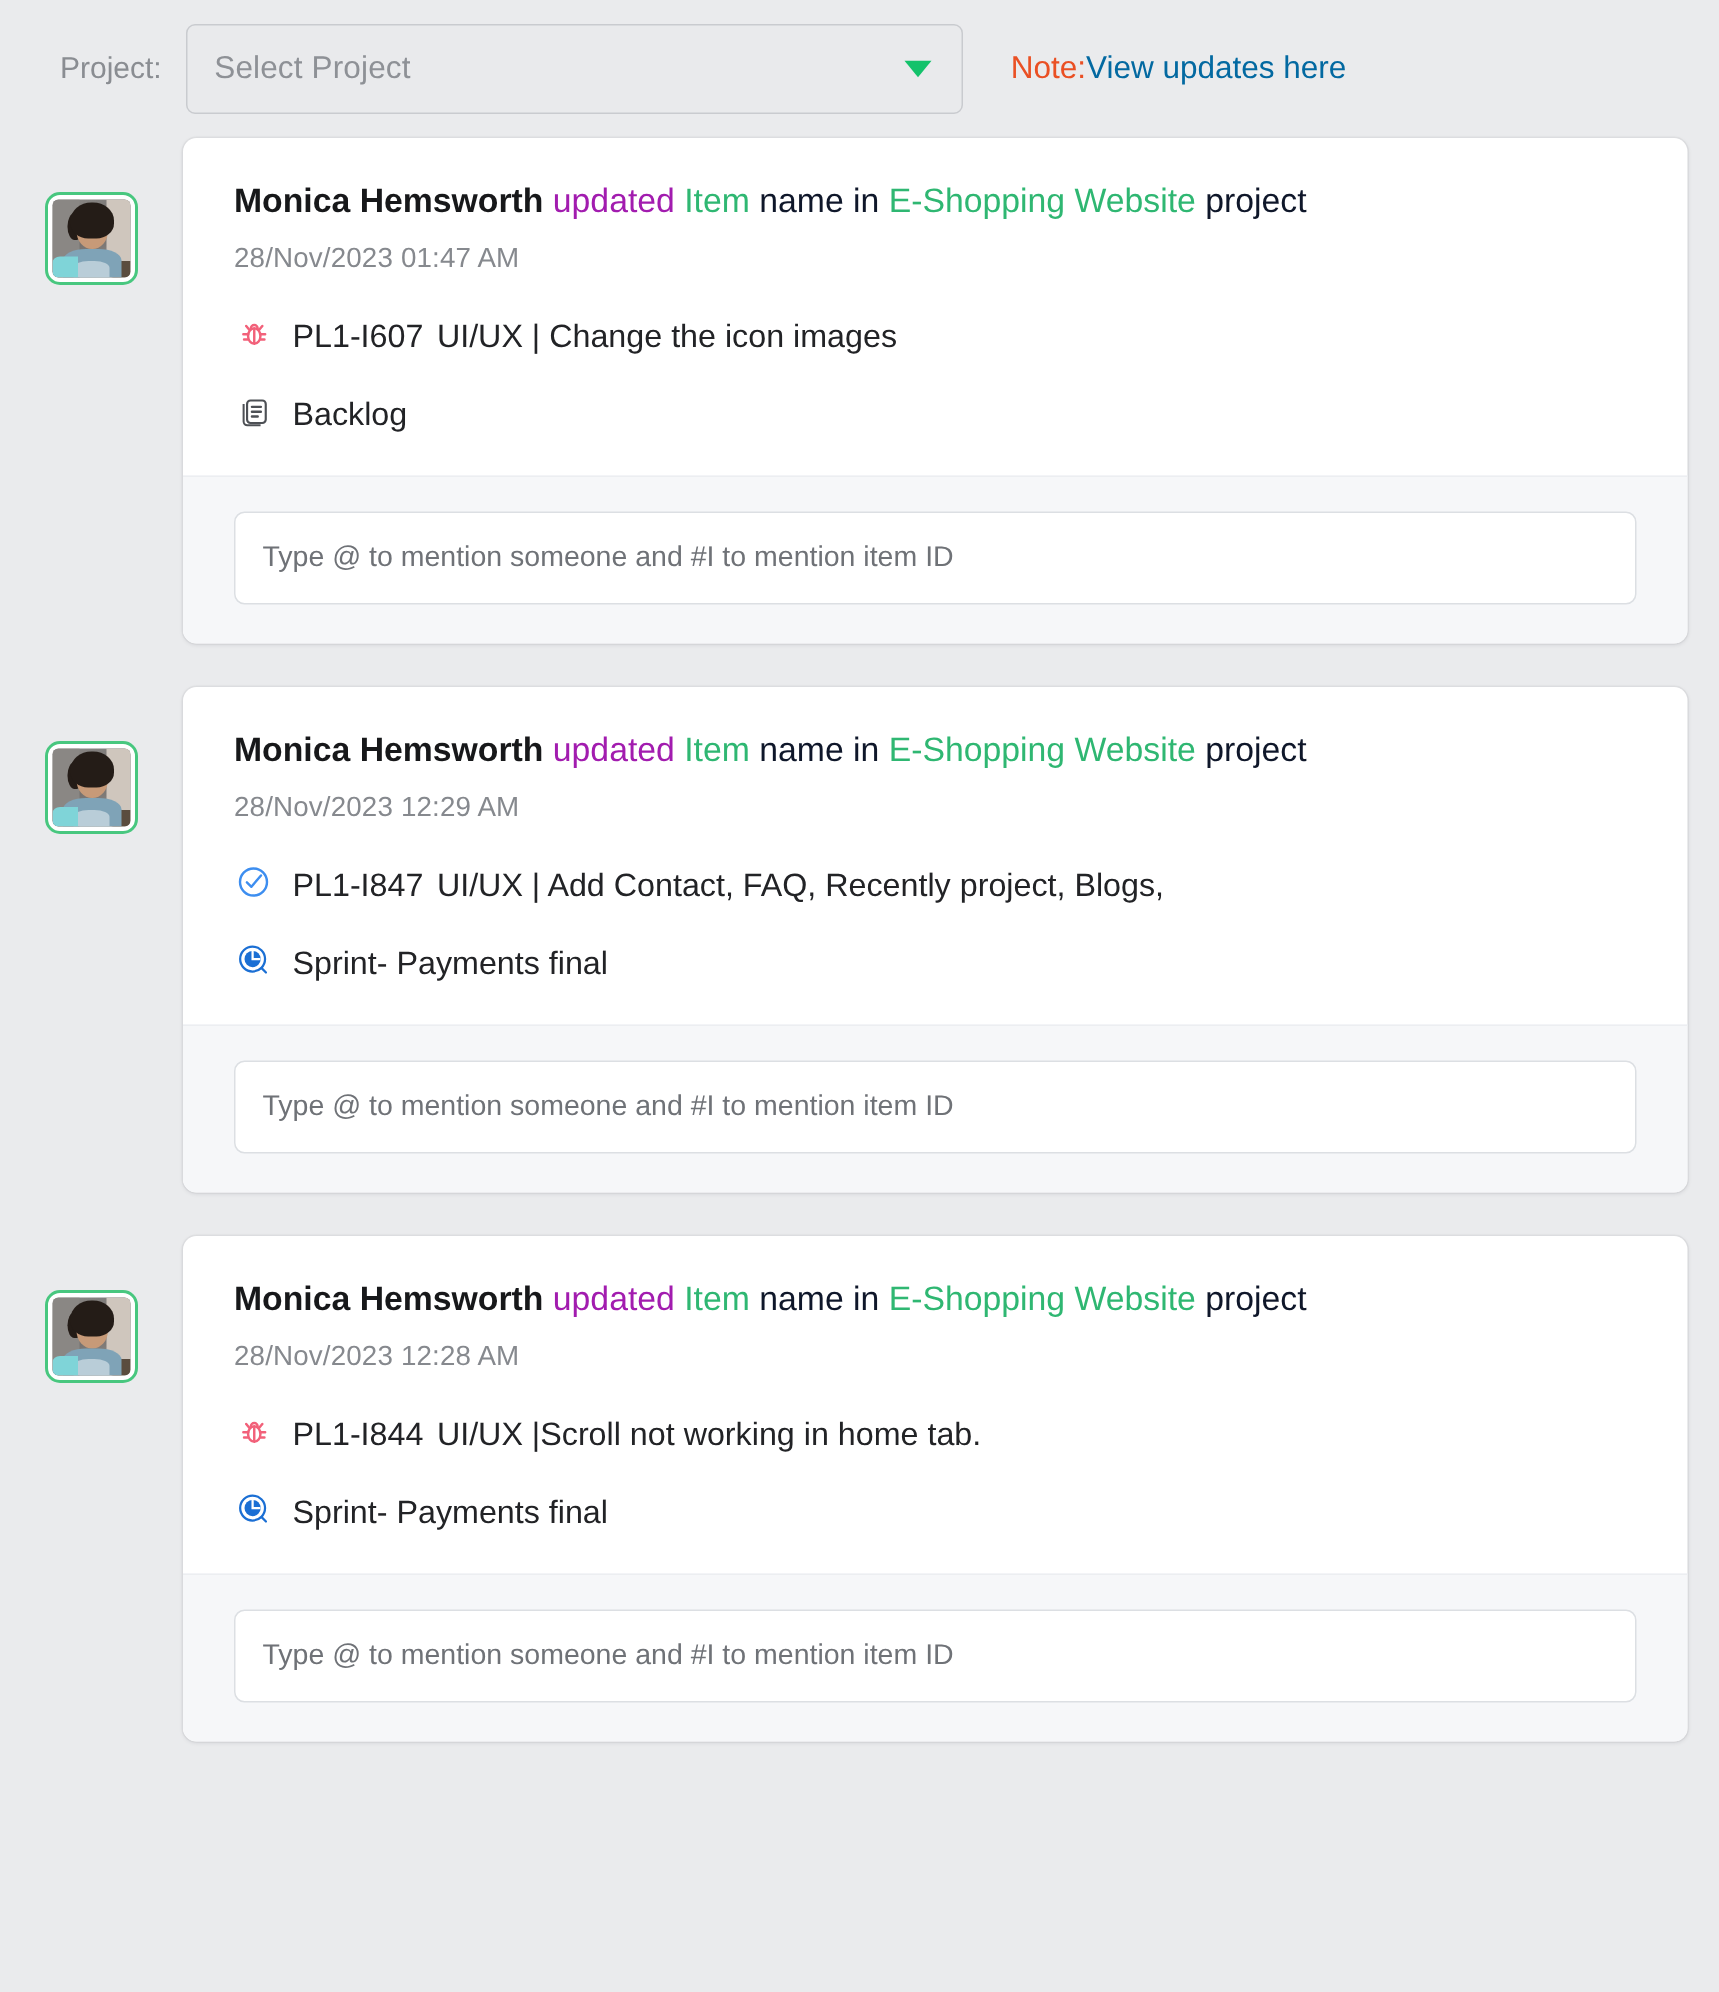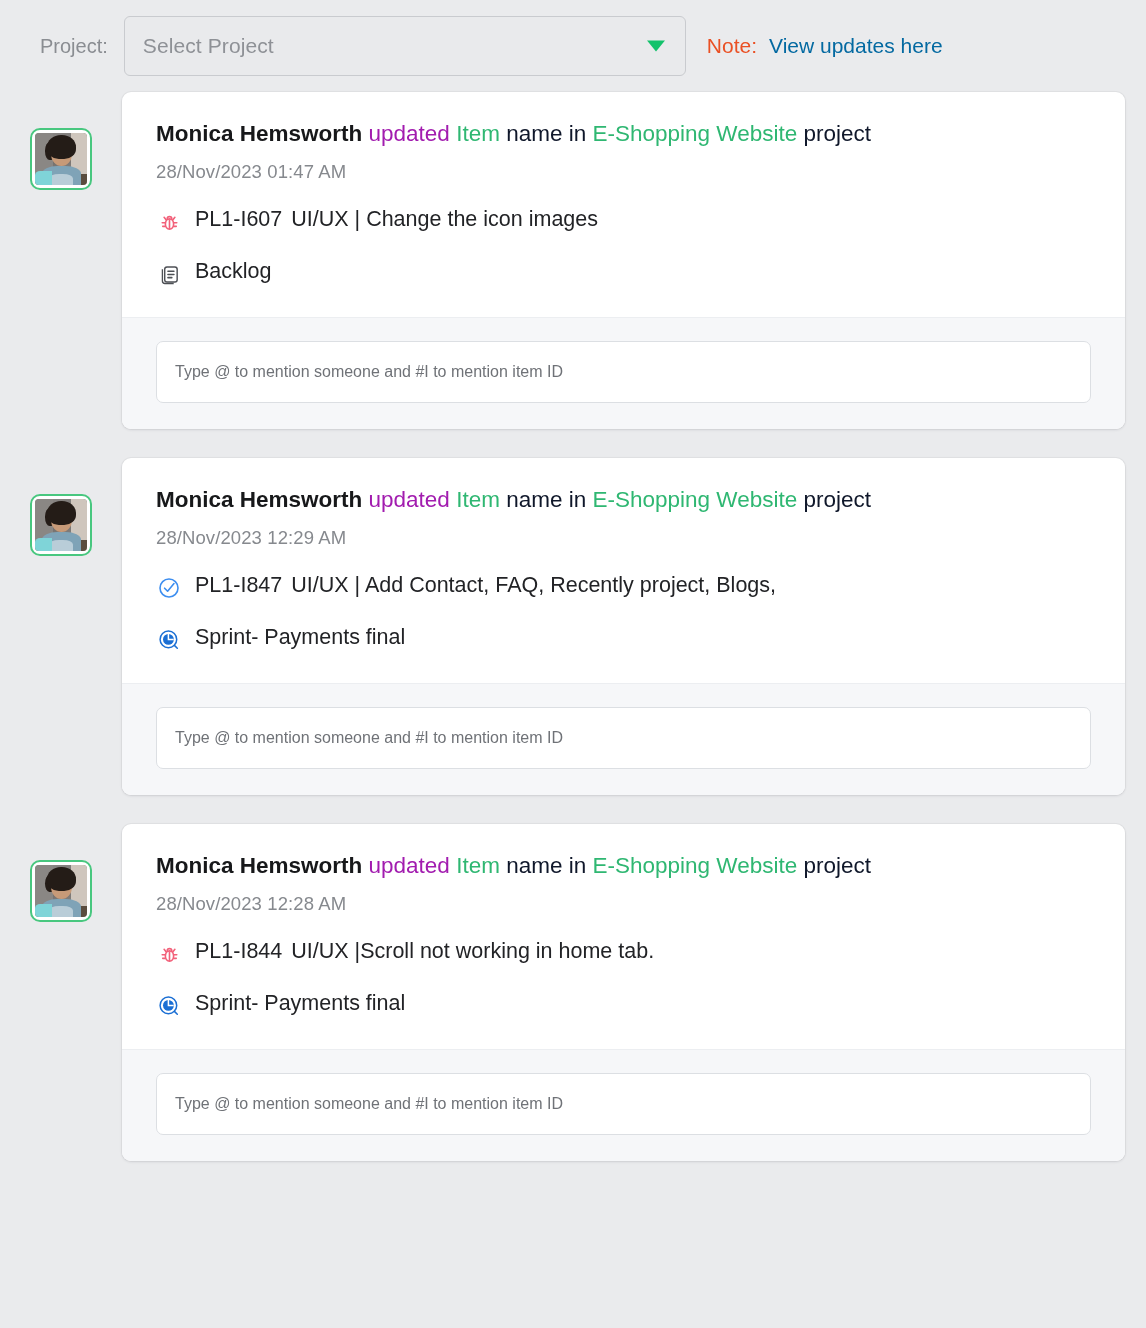--- a/index.html
+++ b/index.html
@@ -21,21 +21,21 @@
     padding: 0 0 0 40px;
   }
   .project-label {
     font-size: 20px;
     color: #8a8d92;
     margin-right: 16px;
     white-space: nowrap;
   }
   .project-select {
     position: relative;
-    width: 562px;
+    width: 518px;
     height: 60px;
     background: #e9eaec;
     border: 1px solid #c9cbcf;
     border-radius: 6px;
     display: flex;
     align-items: center;
     padding: 0 18px;
     cursor: pointer;
   }
   .project-select .placeholder {
@@ -47,24 +47,23 @@
     position: absolute;
     right: 20px;
     top: 50%;
     transform: translateY(-50%);
     width: 0; height: 0;
     border-left: 9px solid transparent;
     border-right: 9px solid transparent;
     border-top: 11px solid #13c26b;
   }
   .note-wrap {
-    margin-left: 21px;
+    margin-left: 32px;
     display: flex;
     align-items: baseline;
-    gap: 12px;
     white-space: nowrap;
   }
   .note-key { font-size: 21px; color: #ea5024; }
   .note-val { font-size: 21px; color: #0369a1; }
 
   
   .feed {
     padding-left: 0;
   }
   .feed-row {
@@ -152,21 +151,21 @@
 
   .timestamp {
     margin-top: 13px;
     font-size: 18.5px;
     color: #86898e;
     letter-spacing: .1px;
   }
 
   .meta-line {
     display: flex;
-    align-items: flex-start;
+    align-items: flex-end;
     margin-top: 26px;
     font-size: 21.5px;
     color: #222326;
     white-space: nowrap;
   }
   .meta-line .icon {
     width: 26px;
     height: 26px;
     flex: 0 0 26px;
     margin-right: 13px;
@@ -183,21 +182,21 @@
     padding: 23px 34px 26px 34px;
   }
   .comment-input {
     width: 100%;
     height: 62px;
     background: #ffffff;
     border: 1px solid #dcdfe3;
     border-radius: 7px;
     padding: 0 18px;
     font-family: "Liberation Sans", "DejaVu Sans", sans-serif;
-    font-size: 16px;
+    font-size: 19px;
     color: #404040;
     outline: none;
   }
   .comment-input::placeholder { color: #6f7277; opacity: 1; }
 </style>
 </head>
 <body>
 
 <div class="topbar">
   <span class="project-label">Project:</span>

